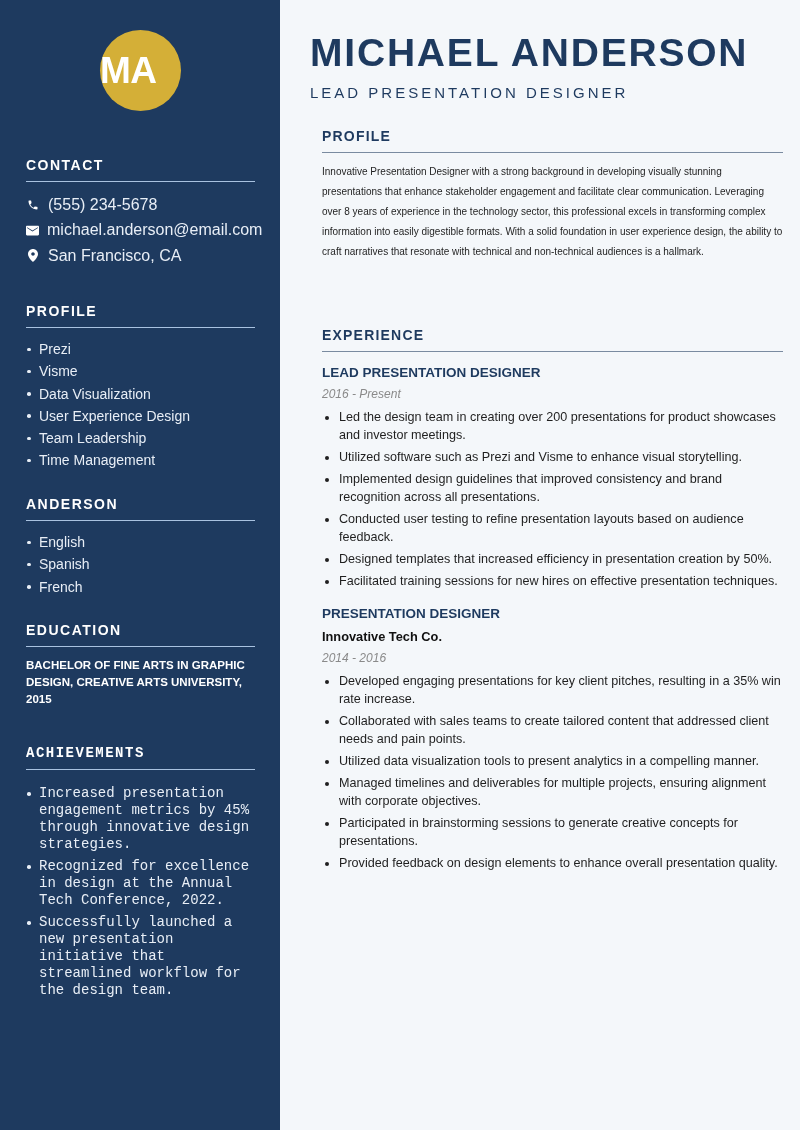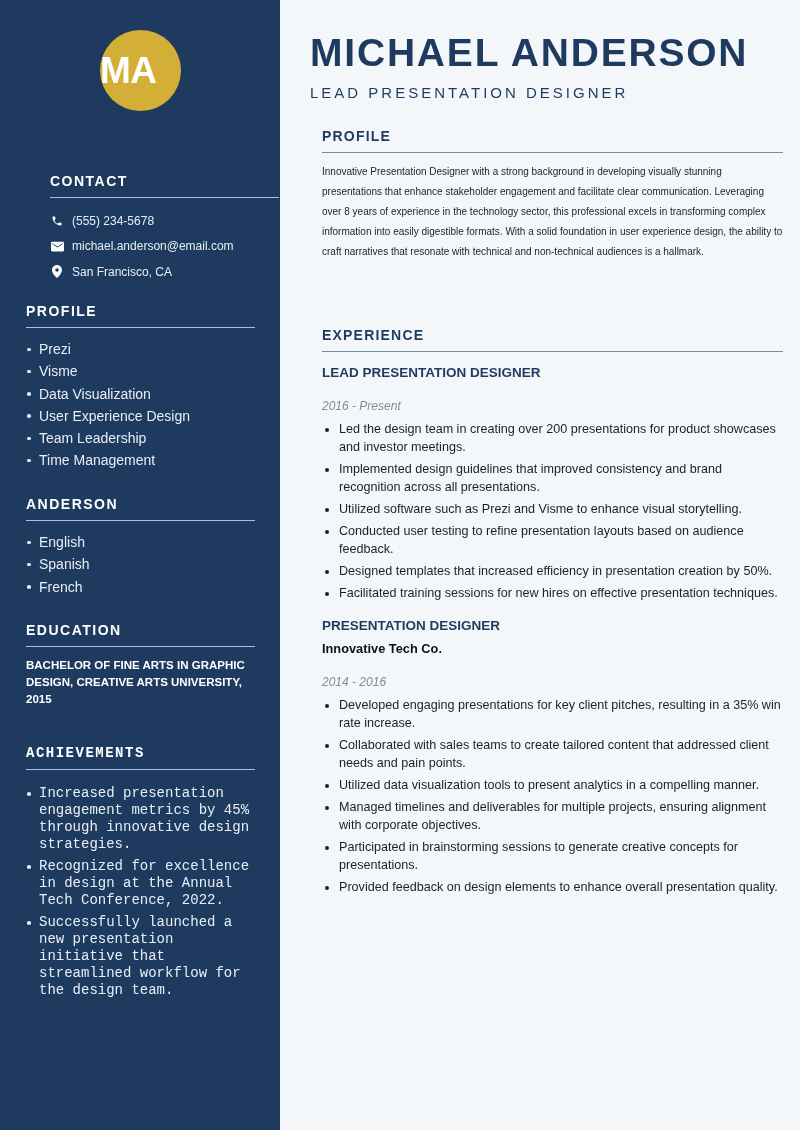--- a/index.html
+++ b/index.html
@@ -30,21 +30,21 @@
     .side-heading {
       font-size: 14px; font-weight: bold; letter-spacing: 1.5px;
       color: #ffffff;
       padding-bottom: 8px;
       border-bottom: 1.5px solid #a9c2e0;
       margin-bottom: 10px;
     }
     .contact-row {
       display: flex; align-items: center;
       height: 25.5px;
-      font-size: 12px; color: #e8eef6;
+      font-size: 16px; color: #e8eef6;
     }
     .contact-row .ic {
       width: 14px; height: 14px; margin-right: 8px;
       display: inline-flex; align-items: center; justify-content: center;
     }
     .side-list { list-style: none; }
     .side-list li {
       position: relative; padding-left: 13px;
       font-size: 14px; color: #e8eef6;
       line-height: 22.3px;
@@ -87,42 +87,42 @@
     .job-title {
       font-size: 13.5px; font-weight: bold; color: #1e3a5f;
       line-height: 20px;
     }
     .job-company {
       font-size: 12.8px; font-weight: bold; color: #111;
       line-height: 20px; margin-top: 3px;
     }
     .job-dates {
       font-size: 12px; font-style: italic; color: #8a8a8a;
-      line-height: 20px; margin-top: 13px; margin-bottom: 4px;
+      line-height: 20px; margin-top: 1px; margin-bottom: 4px;
     }
     .job-list { list-style: none; }
     .job-list li {
       position: relative; padding-left: 17px;
       font-size: 12.6px; line-height: 18px; color: #1f1f1f;
       margin-bottom: 4px;
     }
     .job-list li::before {
       content: ""; position: absolute; left: 3px; top: 7.5px;
       width: 4px; height: 4px; border-radius: 50%; background: #1f1f1f;
     }
   </style>
 </head>
 <body>
 
 <aside class="sidebar">
   <div class="avatar">
     <span>MA</span>
   </div>
 
-  <section class="side-section" style="top:173px;margin-left:24px;">
+  <section class="side-section" style="top:157px;">
     <div class="side-heading">CONTACT</div>
     <div class="contact-row">
       <span class="ic">
         <svg width="12" height="12" viewBox="0 0 24 24">
             <path fill="#ffffff" d="M6.6 10.8c1.4 2.8 3.8 5.1 6.6 6.6l2.2-2.2c.3-.3.7-.4 1-.2 1.1.4 2.3.6 3.6.6.6 0 1 .4 1 1V20c0 .6-.4 1-1 1C10.6 21 3 13.4 3 4c0-.6.4-1 1-1h3.5c.6 0 1 .4 1 1 0 1.3.2 2.5.6 3.6.1.3 0 .7-.2 1L6.6 10.8z"></path>
           </svg>
       </span>
       <span>(555) 234-5678</span>
     </div>
     <div class="contact-row">
@@ -189,22 +189,22 @@
   </section>
 
   <section class="main-section" style="top:327px;">
     <div class="main-heading" style="margin-bottom:11px;">EXPERIENCE</div>
 
     <div class="job">
       <div class="job-title">LEAD PRESENTATION DESIGNER</div>
       <div class="job-dates">2016 - Present</div>
       <ul class="job-list">
         <li>Led the design team in creating over 200 presentations for product showcases and investor meetings.</li>
+        <li>Utilized software such as Prezi and Visme to enhance visual storytelling.</li>
         <li>Implemented design guidelines that improved consistency and brand recognition across all presentations.</li>
-        <li>Utilized software such as Prezi and Visme to enhance visual storytelling.</li>
         <li>Conducted user testing to refine presentation layouts based on audience feedback.</li>
         <li>Designed templates that increased efficiency in presentation creation by 50%.</li>
         <li>Facilitated training sessions for new hires on effective presentation techniques.</li>
       </ul>
     </div>
 
     <div class="job">
       <div class="job-title">PRESENTATION DESIGNER</div>
       <div class="job-company">Innovative Tech Co.</div>
       <div class="job-dates">2014 - 2016</div>

